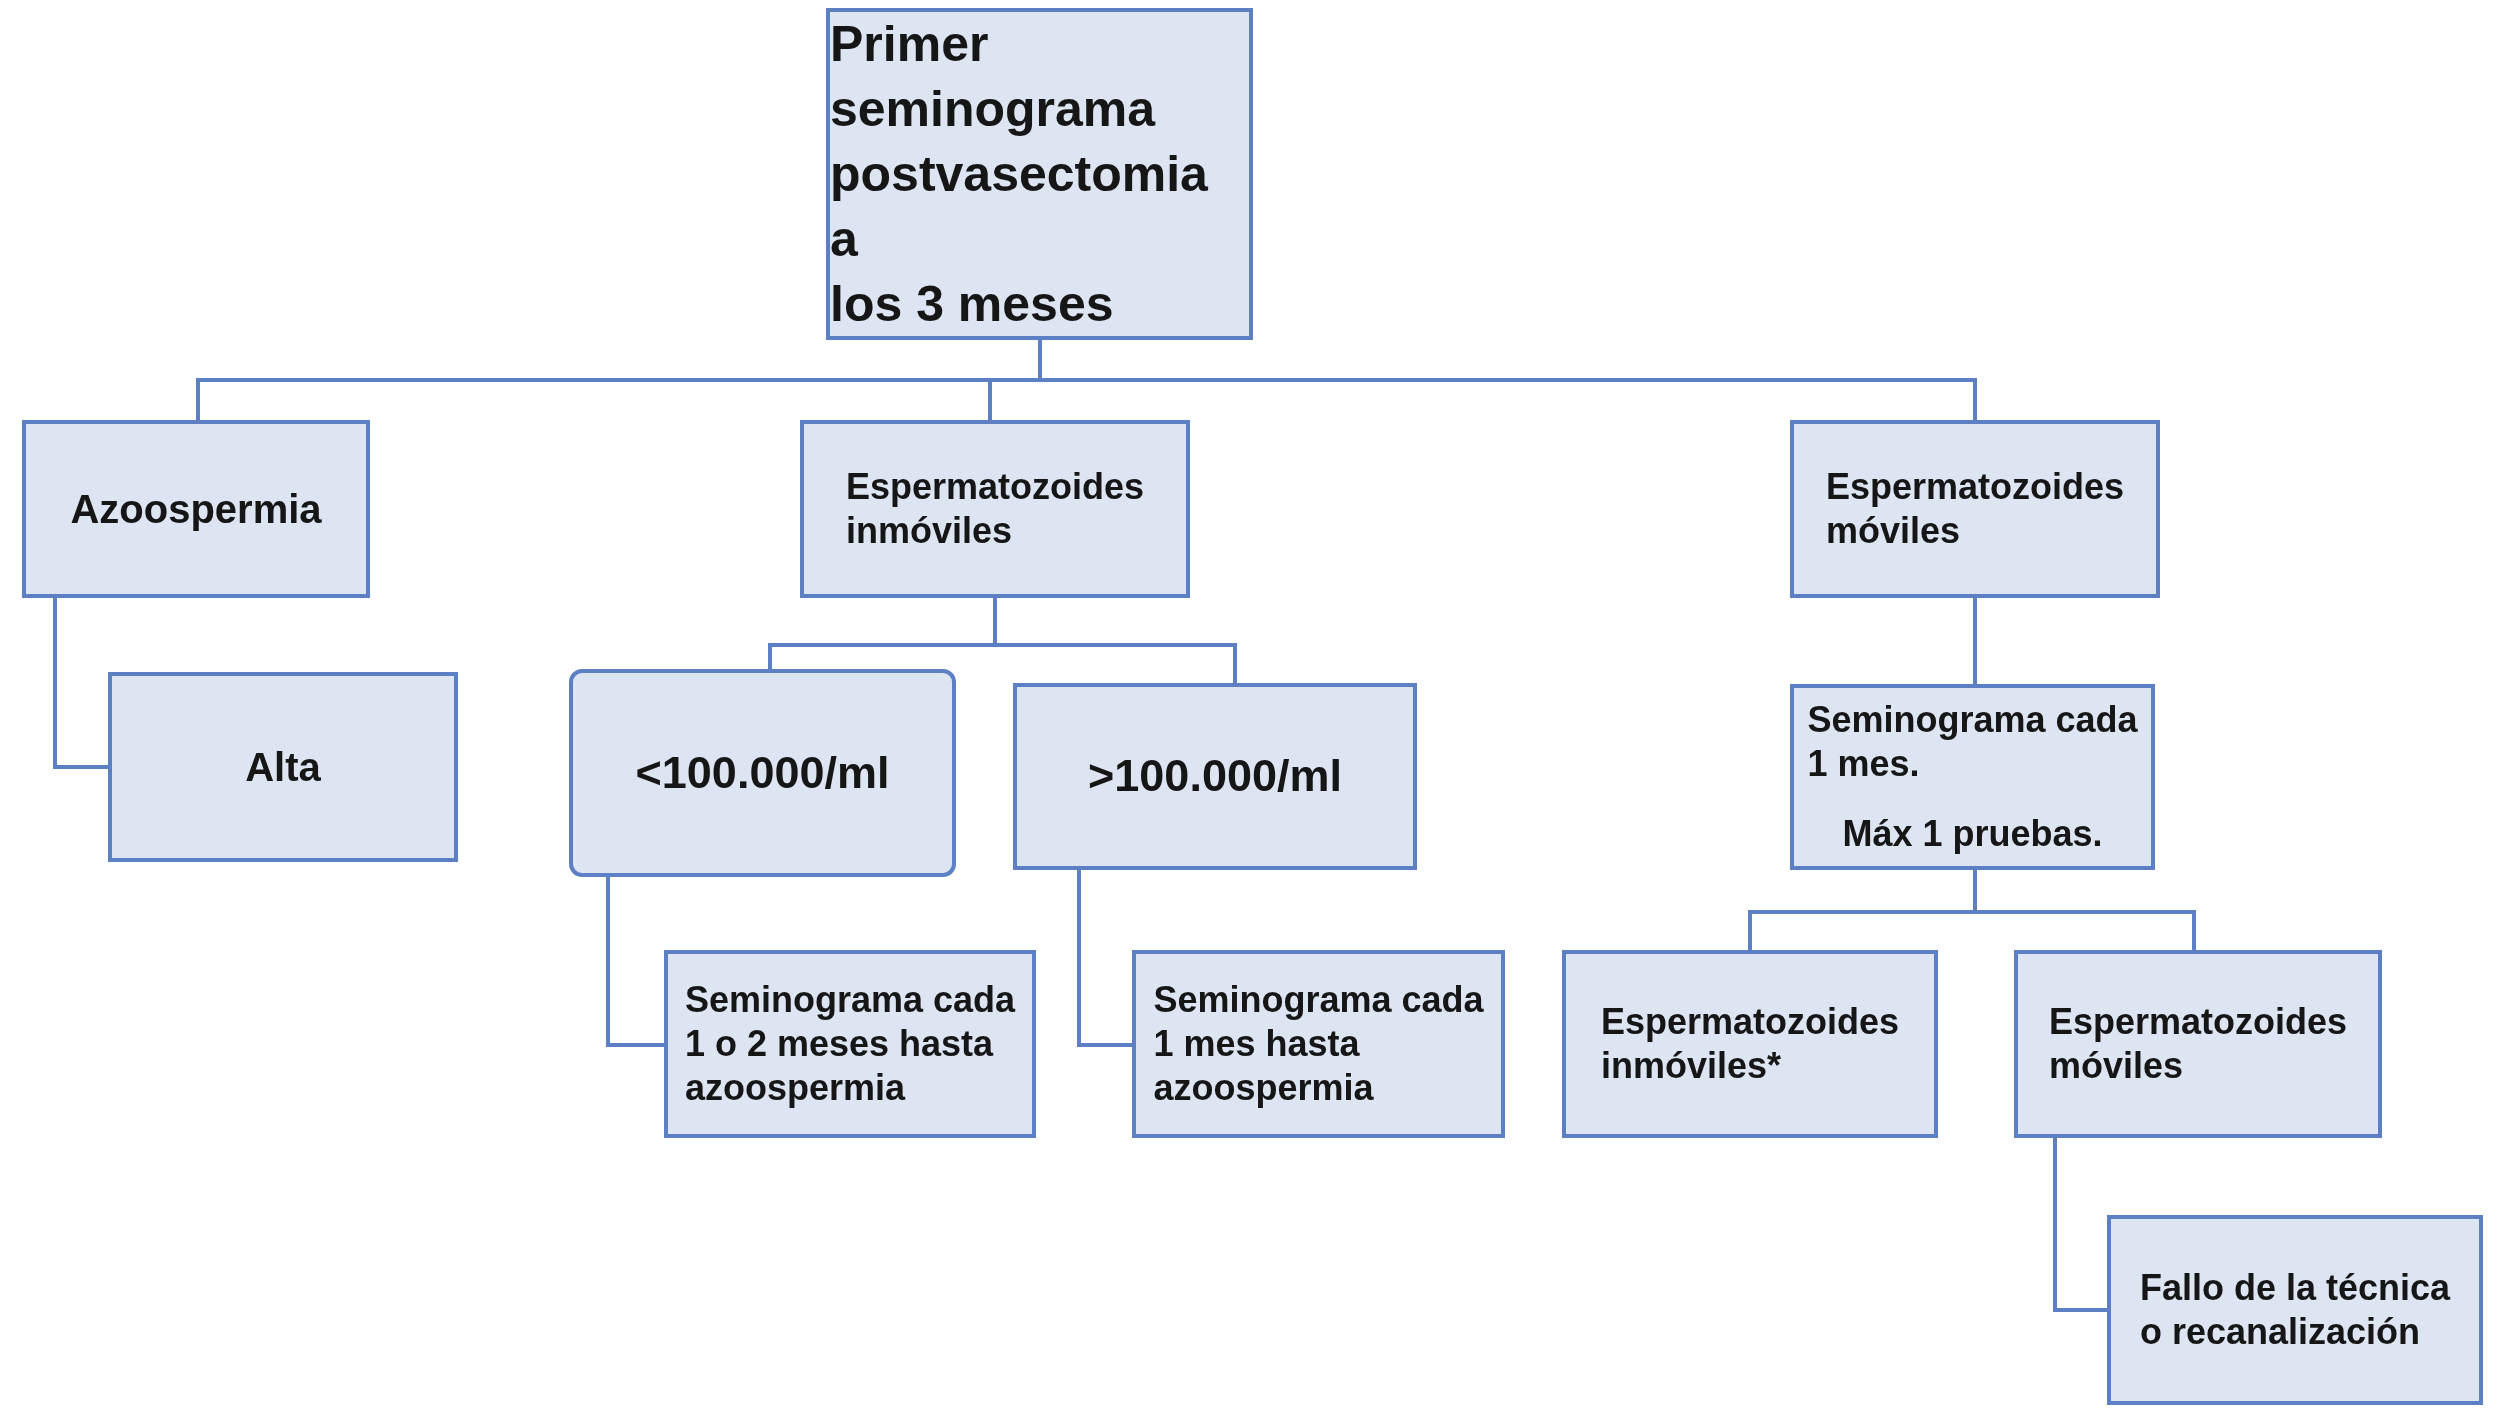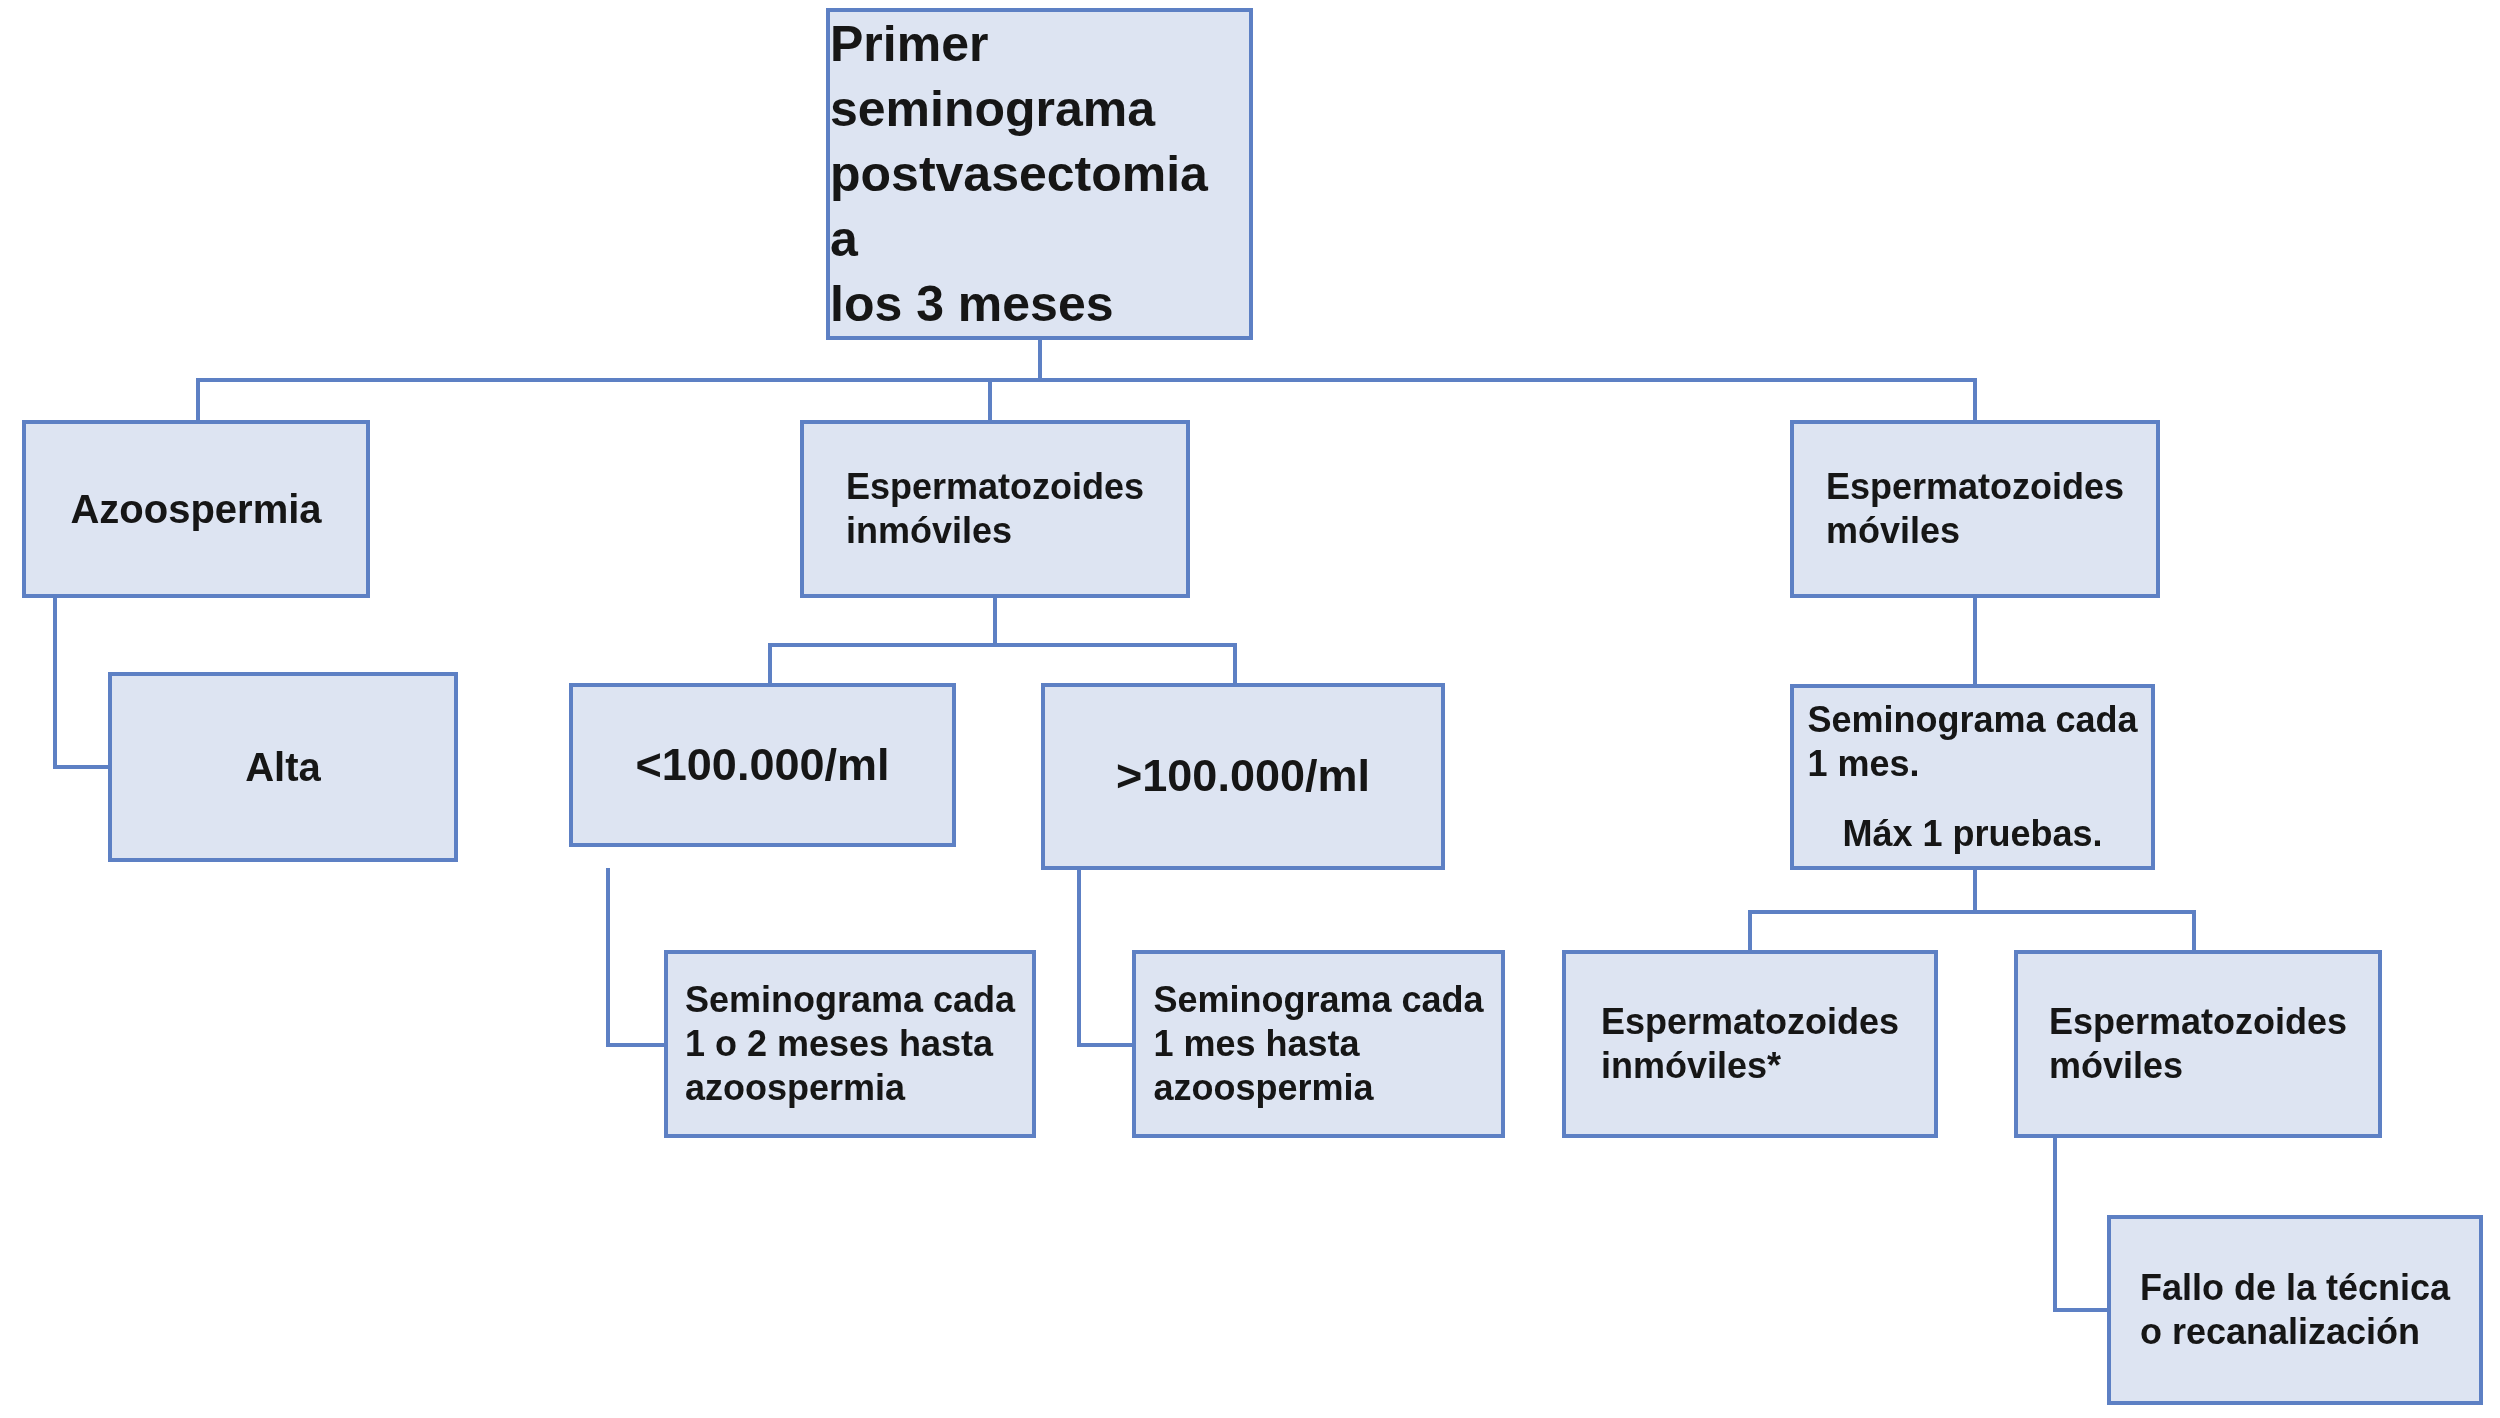--- a/index.html
+++ b/index.html
@@ -78,25 +78,25 @@
 
   <div class="node" style="left:1790px;top:420px;width:370px;height:178px;">
     <span class="lbl f36">Espermatozoides
 móviles</span>
   </div>
 
   <div class="node" style="left:108px;top:672px;width:350px;height:190px;">
     <span class="lbl f40">Alta</span>
   </div>
 
-  <div class="node" style="left:569px;top:683px;width:387px;height:164px;">
+  <div class="node" style="left:569px;top:669px;width:387px;height:208px;border-radius:13px;">
     <span class="lbl f45">&lt;100.000/ml</span>
   </div>
 
-  <div class="node" style="left:1041px;top:683px;width:404px;height:187px;">
+  <div class="node" style="left:1013px;top:683px;width:404px;height:187px;">
     <span class="lbl f45">&gt;100.000/ml</span>
   </div>
 
   <div class="node" style="left:1790px;top:684px;width:365px;height:186px;">
     <span class="lbl f36">Seminograma cada
 1 mes.</span>
     <span class="lbl f36 gap-top">Máx 1 pruebas.</span>
   </div>
 
   <div class="node" style="left:664px;top:950px;width:372px;height:188px;">

